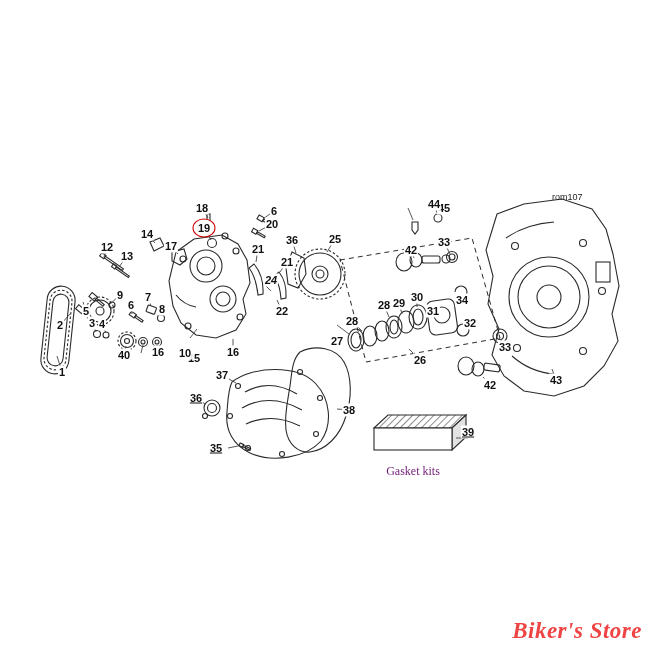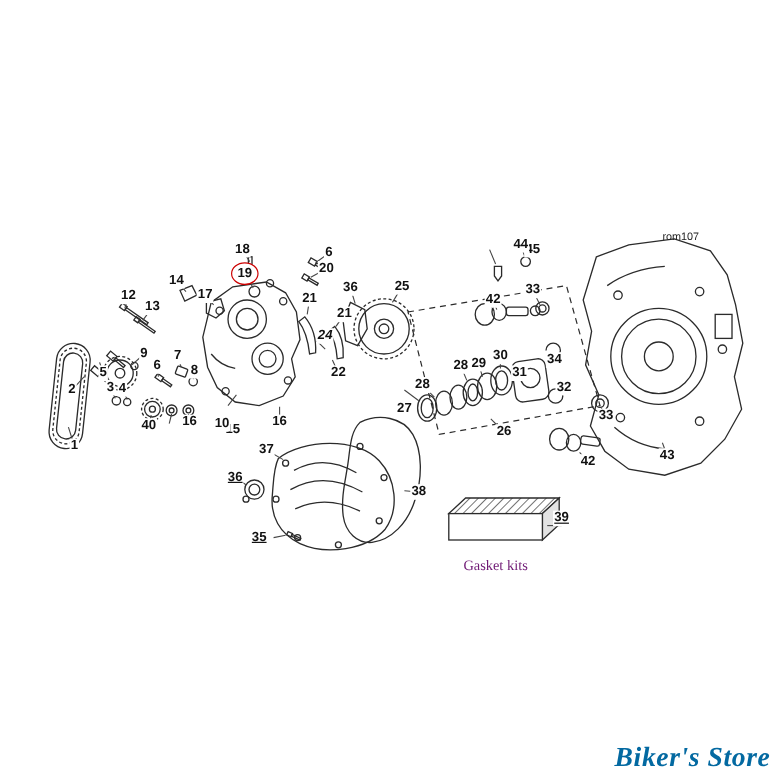--- a/index.html
+++ b/index.html
@@ -69,21 +69,21 @@
     margin-top: 32px;
   }
   #brand-logo {
     position: absolute;
     right: 8px; bottom: 6px;
     font-family: "Liberation Serif", serif;
     font-style: italic;
     font-weight: bold;
     font-size: 23px;
     letter-spacing: 0.5px;
-    color: #0369a1;
+    color: #ef4444;
     margin-top: 45px;
   }
 </style>
 </head>
 <body>
 
 <div id="page">
 
   <svg id="art-svg" viewBox="0 0 650 650">
     <defs>

